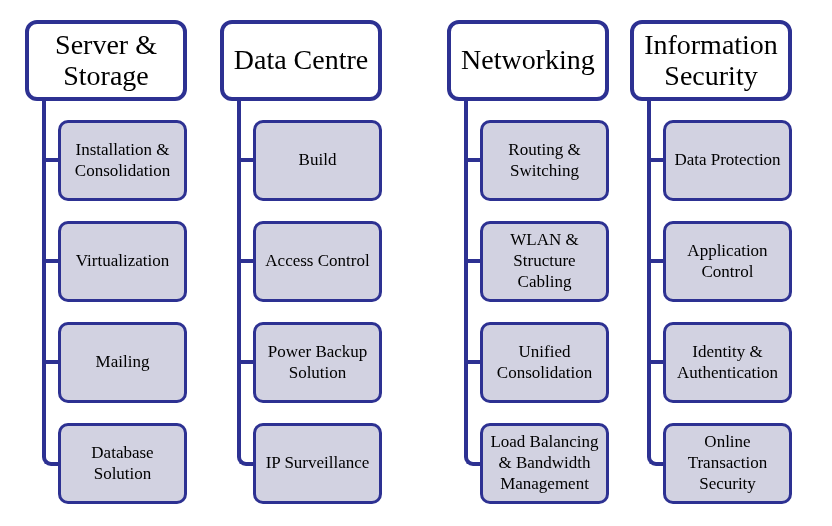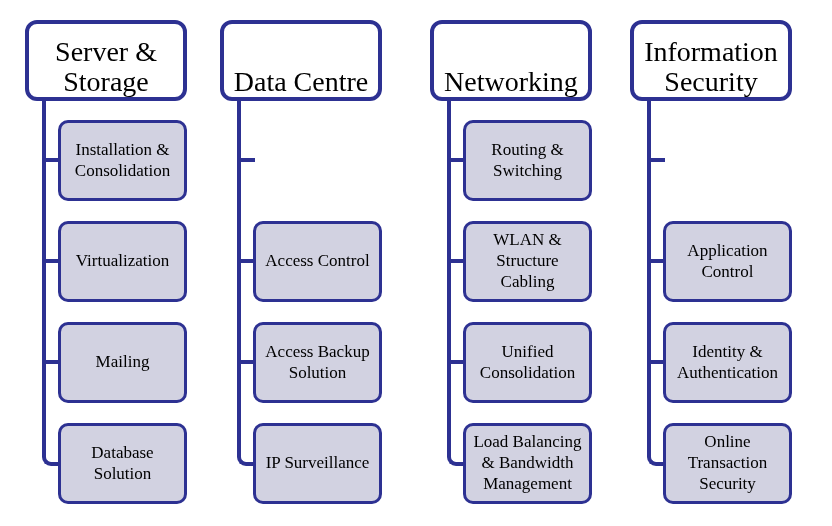--- a/index.html
+++ b/index.html
@@ -9,27 +9,27 @@
     --text-color:#000000;
     --bg:#FFFFFF;
   }
   html,body{margin:0;padding:0;background:var(--bg);}
   .diagram{
     position:relative;width:832px;height:526px;overflow:hidden;
     font-family:"Liberation Serif","DejaVu Serif",serif;color:var(--text-color);
     background:var(--bg);
   }
   .column{position:absolute;top:0;width:200px;height:526px;}
-  .col-0{left:25px}.col-1{left:220px}.col-2{left:430px}.col-3{left:630px}
+  .col-0{left:25px}.col-1{left:220px}.col-2{left:447px}.col-3{left:630px}
 
   .header-box{
     position:absolute;left:0;top:20px;width:162px;height:81px;box-sizing:border-box;
     background:var(--header-fill);border:4px solid var(--border-color);border-radius:12px;
-    display:flex;align-items:flex-end;justify-content:center;text-align:center;
-    font-size:28px;line-height:1.08;padding:0 2px;
+    display:flex;align-items:center;justify-content:center;text-align:center;
+    font-size:28px;line-height:1.08;padding:12px 2px;
   }
   .child-box{
     position:absolute;left:33px;width:129px;height:81px;box-sizing:border-box;
     background:var(--child-fill);border:3px solid var(--border-color);border-radius:10px;
     display:flex;align-items:center;justify-content:center;text-align:center;
     font-size:17px;line-height:1.22;padding:0 4px;
   }
   .row-0{top:120px}.row-1{top:221px}.row-2{top:322px}.row-3{top:423px}
 
   .trunk{
@@ -69,25 +69,28 @@
   </section>
 
   <section class="column col-1">
     <div class="trunk"></div>
     <div class="stub stub-0"></div>
     <div class="stub stub-1"></div>
     <div class="stub stub-2"></div>
     <div class="header-box">
       <span>Data Centre</span>
     </div>
+    <div class="child-box row-0">
+      <span>Build</span>
+    </div>
     <div class="child-box row-1">
       <span>Access Control</span>
     </div>
     <div class="child-box row-2">
-      <span>Access Backup Solution</span>
+      <span>Power Backup Solution</span>
     </div>
     <div class="child-box row-3">
       <span>IP Surveillance</span>
     </div>
   </section>
 
   <section class="column col-2">
     <div class="trunk"></div>
     <div class="stub stub-0"></div>
     <div class="stub stub-1"></div>
@@ -110,20 +113,23 @@
   </section>
 
   <section class="column col-3">
     <div class="trunk"></div>
     <div class="stub stub-0"></div>
     <div class="stub stub-1"></div>
     <div class="stub stub-2"></div>
     <div class="header-box">
       <span>Information Security</span>
     </div>
+    <div class="child-box row-0">
+      <span>Data Protection</span>
+    </div>
     <div class="child-box row-1">
       <span>Application Control</span>
     </div>
     <div class="child-box row-2">
       <span>Identity &amp; Authentication</span>
     </div>
     <div class="child-box row-3">
       <span>Online Transaction Security</span>
     </div>
   </section>

